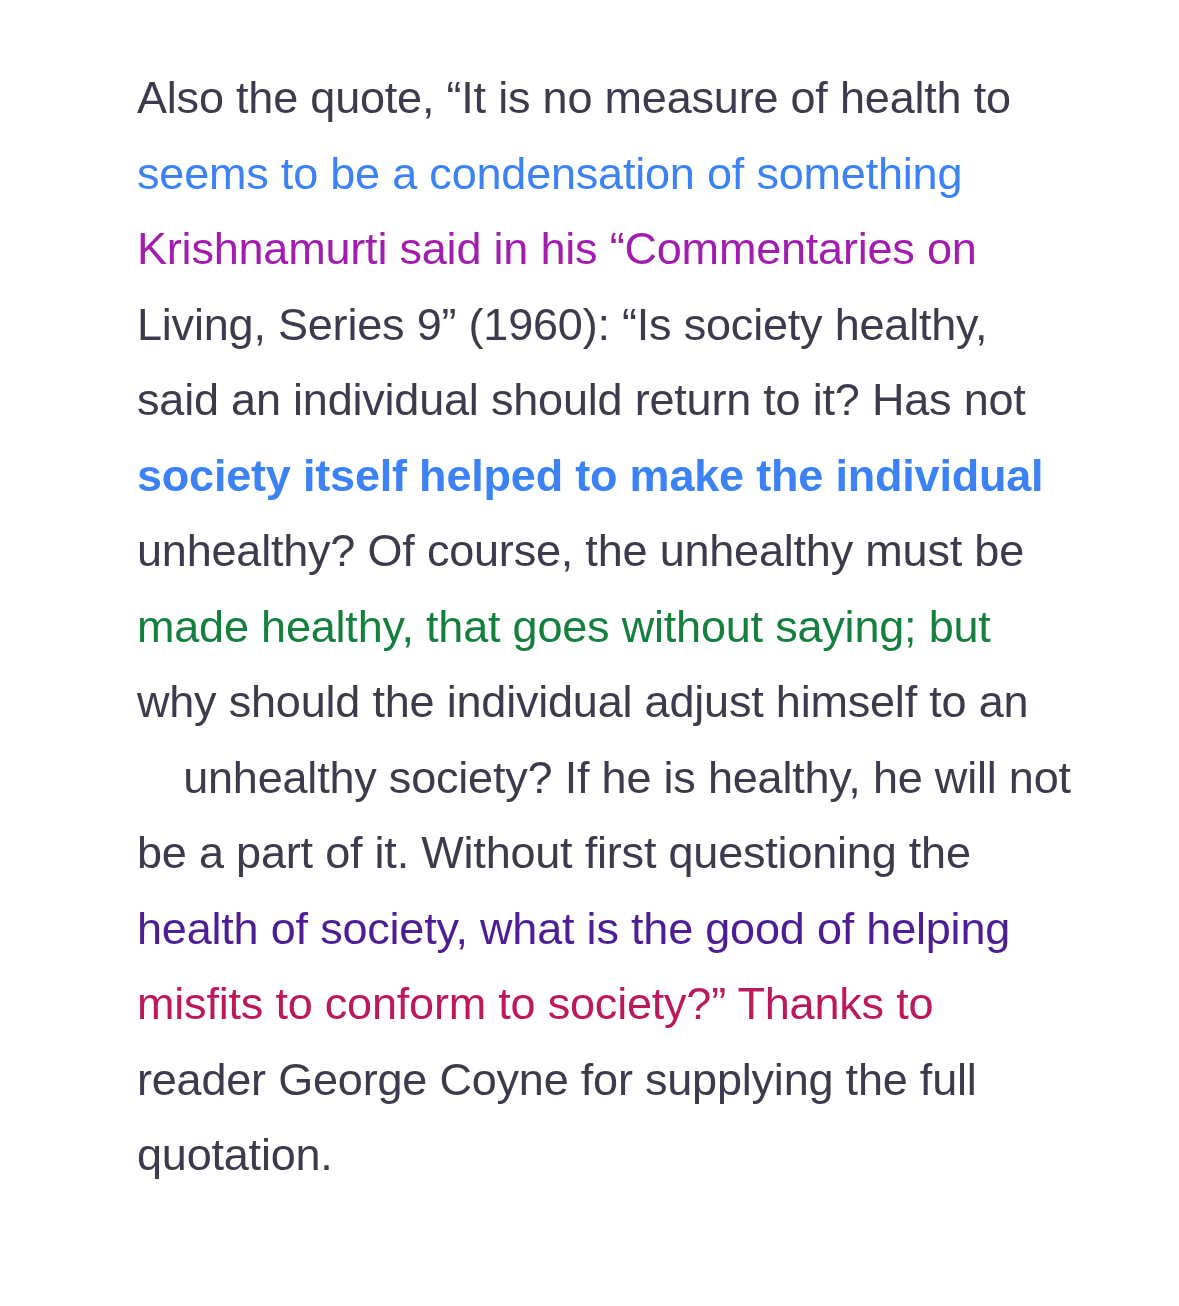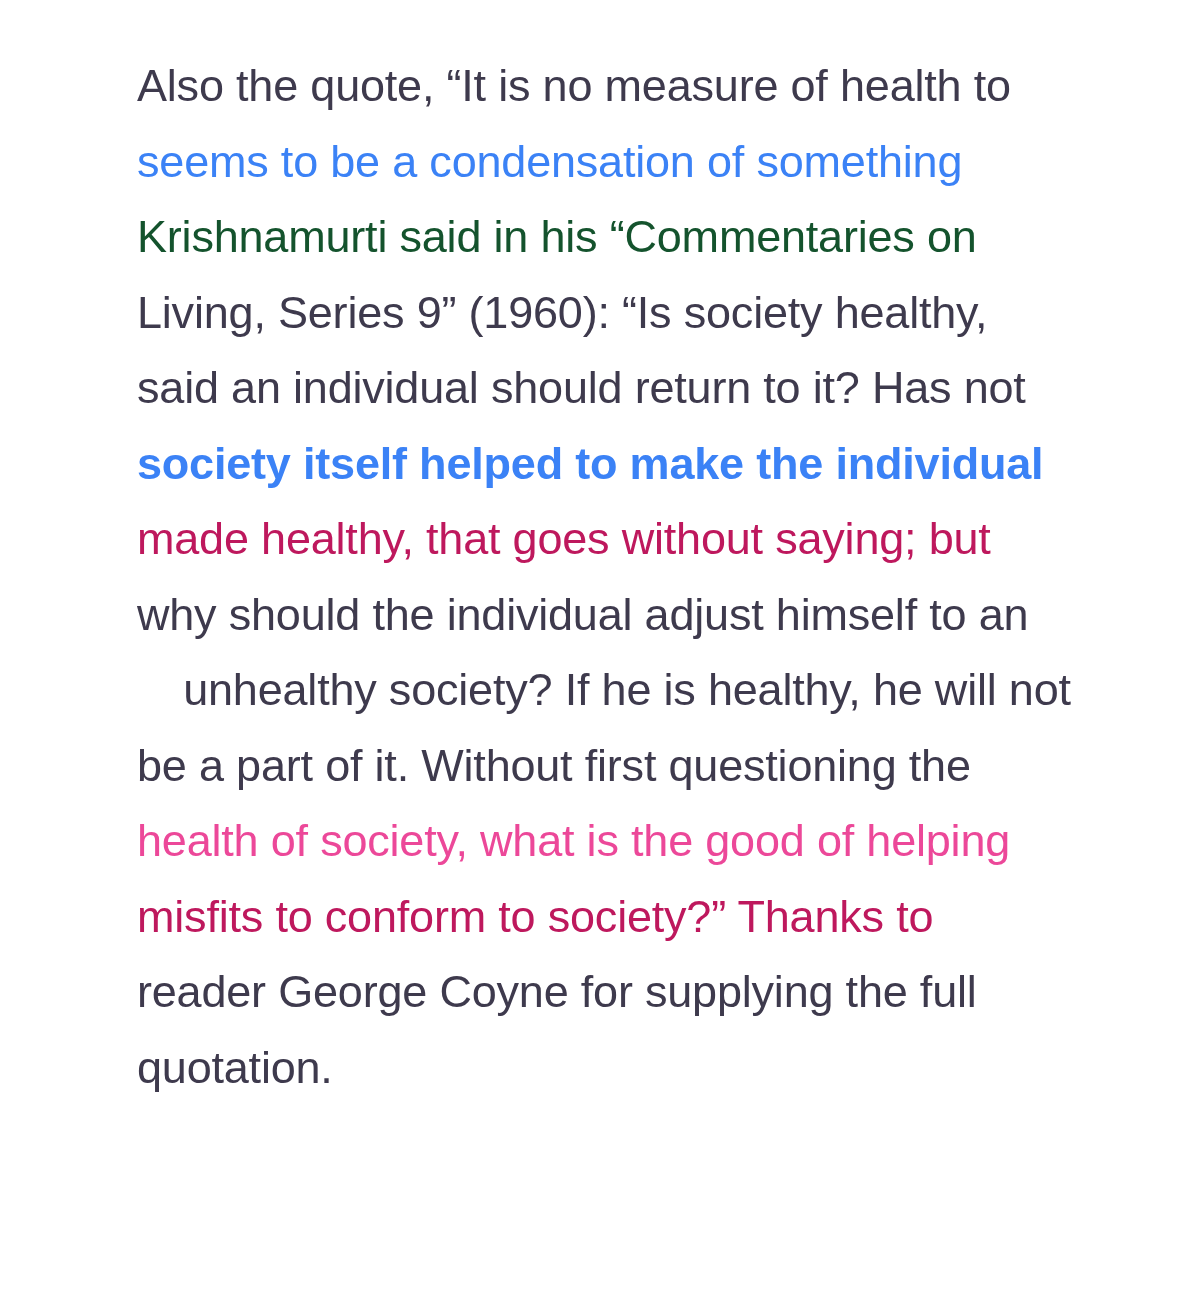--- a/index.html
+++ b/index.html
@@ -10,45 +10,46 @@
     width: 1179px;
     height: 1306px;
     background: #ffffff;
     font-family: "Liberation Sans", sans-serif;
     overflow: hidden;
     position: relative;
   }
   .article-text {
     position: absolute;
     left: 137px;
-    top: 48px;
+    top: 60px;
     width: 980px;
   }
   .text-line {
     margin: 0;
     padding: 0;
     font-size: 45px;
     line-height: 75.5px;
     font-weight: 400;
     letter-spacing: -0.2px;
     white-space: pre;
     color: #3e3a4d;
   }
 </style>
 </head>
 <body style="background: rgb(255, 255, 255);">
 
 <main class="article-text">
     <p class="text-line" style="color: rgb(62, 58, 77);">Also the quote, “It is no measure of health to</p>
     <p class="text-line" style="color: #3b82f6;">seems to be a condensation of something</p>
-    <p class="text-line" style="color: #14532d;">Krishnamurti said in his “Commentaries on</p>
+    <p class="text-line" style="color: #a21caf;">Krishnamurti said in his “Commentaries on</p>
     <p class="text-line" style="color: rgb(62, 58, 77);">Living, Series 9” (1960): “Is society healthy,</p>
     <p class="text-line" style="color: rgb(62, 58, 77);">said an individual should return to it? Has not</p>
     <p class="text-line" style="color: #3b82f6; font-weight: bold;">society itself helped to make the individual</p>
-    <p class="text-line" style="color: #be185d;">made healthy, that goes without saying; but</p>
+    <p class="text-line" style="color: rgb(62, 58, 77);">unhealthy? Of course, the unhealthy must be</p>
+    <p class="text-line" style="color: #15803d;">made healthy, that goes without saying; but</p>
     <p class="text-line" style="color: rgb(62, 58, 77);">why should the individual adjust himself to an</p>
     <p class="text-line" style="color: rgb(62, 58, 77); text-align: center;">unhealthy society? If he is healthy, he will not</p>
     <p class="text-line" style="color: rgb(62, 58, 77);">be a part of it. Without first questioning the</p>
-    <p class="text-line" style="color: #ec4899;">health of society, what is the good of helping</p>
+    <p class="text-line" style="color: #4c1d95;">health of society, what is the good of helping</p>
     <p class="text-line" style="color: #be185d;">misfits to conform to society?” Thanks to</p>
     <p class="text-line" style="color: rgb(62, 58, 77);">reader George Coyne for supplying the full</p>
     <p class="text-line" style="color: rgb(62, 58, 77);">quotation.</p>
   </main>
 
 </body></html>

